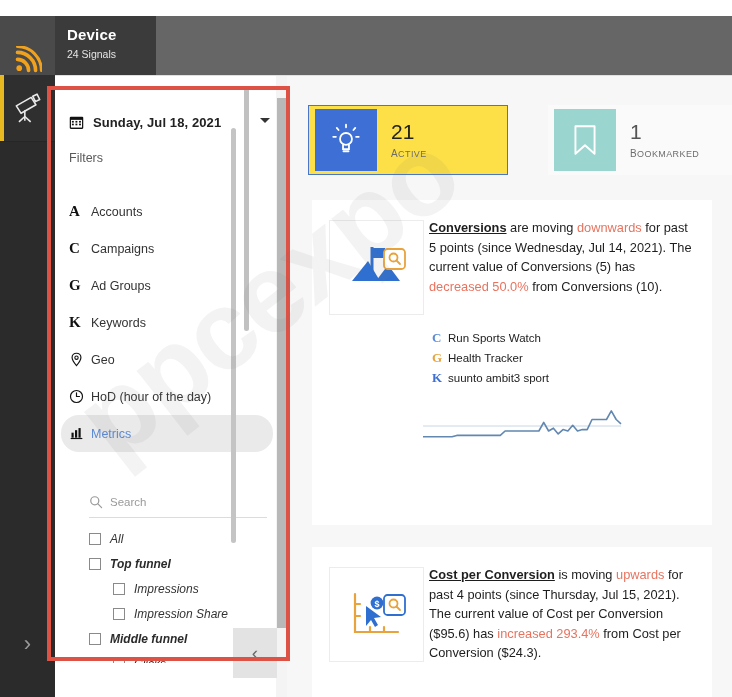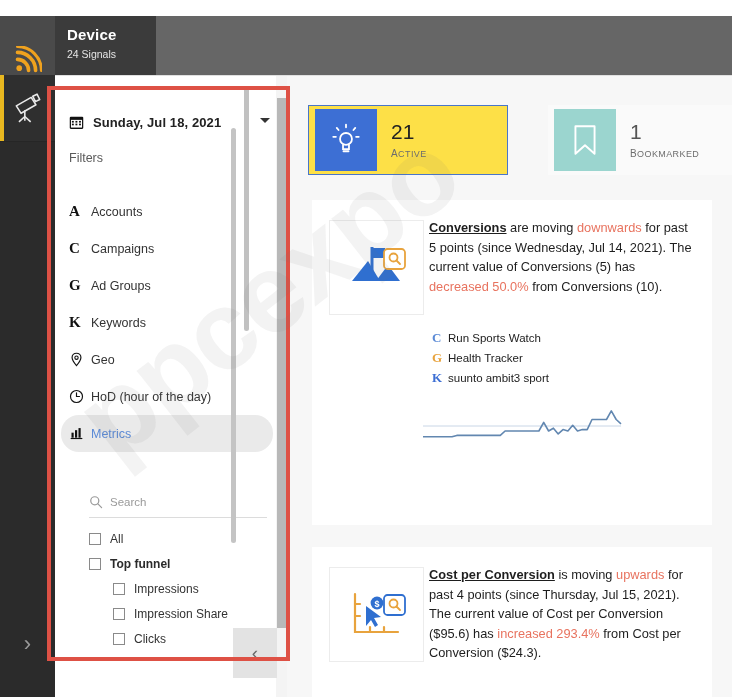--- a/index.html
+++ b/index.html
@@ -54,21 +54,21 @@
 
   
   .searchwrap { position: absolute; left: 32px; top: 407px; width: 178px; }
   .searchrow { display: flex; align-items: center; height: 24px; }
   .searchrow .sicon { width: 14px; height: 14px; margin-right: 7px; flex: 0 0 auto; }
   .searchrow input { border: 0; outline: 0; font-size: 11.5px; color: #555; width: 140px;
                      font-family: "Liberation Sans", sans-serif; background: transparent; }
   .searchrow input::placeholder { color: #9a9a9a; }
   .sline { width: 178px; height: 1px; background: #dcdcdc; margin-top: 3px; }
 
-  .cbl { position: absolute; left: 32px; top: 443px; width: 190px; }
+  .cbl { position: absolute; left: 32px; top: 443px; width: 190px; font-style: italic; }
   .cbrow { display: flex; align-items: center; height: 25px; }
   .cbrow.ind { padding-left: 24px; }
   .cbx { width: 12px; height: 12px; border: 1.4px solid #8a8a8a; background: #fff; margin-right: 9px; flex: 0 0 auto; }
   .cblb { font-size: 12px; color: #333; }
   .cblb.bold { font-weight: bold; color: #2b2b2b; }
 
   
   .sb-inner { position: absolute; left: 231px; top: 128px; width: 5px; height: 415px; background: #c4c4c4; border-radius: 3px; }
   .sb-mid { position: absolute; left: 244px; top: 88px; width: 5px; height: 243px; background: #c1c1c1; border-radius: 3px; }
   .sb-outer-track { position: absolute; left: 276px; top: 76px; width: 11px; height: 621px; background: #f4f4f4; }
@@ -259,20 +259,24 @@
           <span class="cblb bold">Top funnel</span>
         </div>
         <div class="cbrow ind">
           <span class="cbx"></span>
           <span class="cblb">Impressions</span>
         </div>
         <div class="cbrow ind">
           <span class="cbx"></span>
           <span class="cblb">Impression Share</span>
         </div>
+        <div class="cbrow">
+          <span class="cbx"></span>
+          <span class="cblb bold">Middle funnel</span>
+        </div>
         <div class="cbrow ind">
           <span class="cbx"></span>
           <span class="cblb">Clicks</span>
         </div>
       </div>
   </div>
 
   <div class="sb-mid"></div>
   <div class="sb-inner"></div>
   <div class="sb-outer-track"></div>

